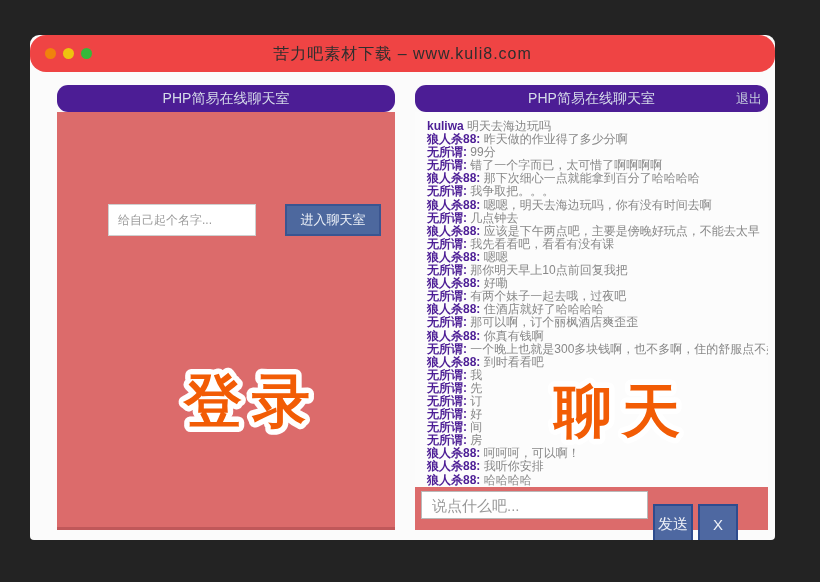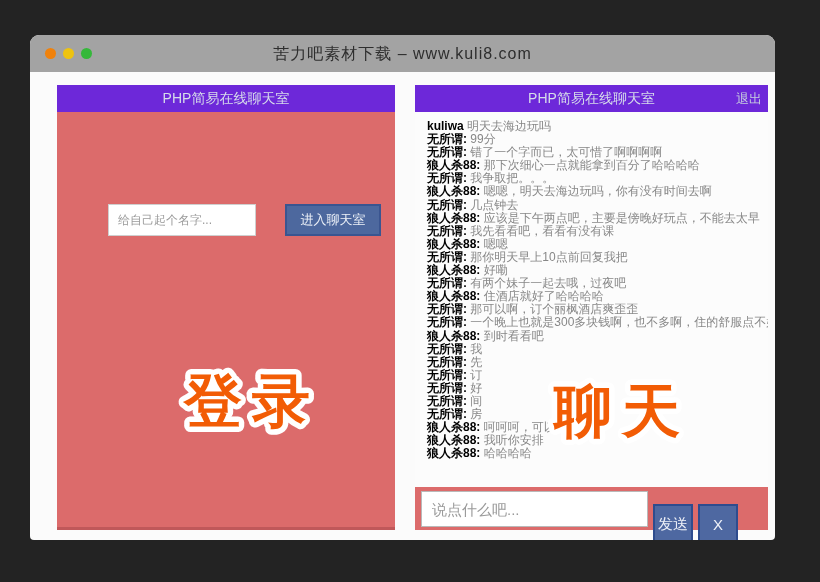--- a/index.html
+++ b/index.html
@@ -11,38 +11,39 @@
     font-family:"Liberation Sans", sans-serif;
   }
   .window {
     position:absolute; left:30px; top:35px;
     width:745px; height:505px;
     background:#fbfbfb;
     border-radius:9px 9px 4px 4px;
     overflow:hidden;
   }
   .titlebar {
-    height:37px; background:#a3a3a3; position:relative;
+    height:37px; background:#ef4444; position:relative;border-radius:16px;
   }
   .dots { position:absolute; left:15px; top:13px; display:flex; gap:7px; }
   .dot { width:11px; height:11px; border-radius:50%; }
   .title-text {
     text-align:center; line-height:37px; font-size:16px;
     color:#2e2e2e; letter-spacing:1px;
   }
   .content { position:relative; height:468px; }
 
   .panel { position:absolute; top:13px; height:445px; }
   .login-panel { left:27px; width:338px; }
   .chat-panel  { left:385px; width:353px; }
 
   .panel-header {
-    height:27px; background:#6d28d9; color:#d6dcea;
+    height:27px; background:#4c1d95; color:#d6dcea;
     font-size:14px; text-align:center; line-height:27px;
     position:relative;
+    border-radius:11px;
   }
   .logout-btn {
     position:absolute; right:6px; top:0; height:17px; line-height:27px;
     font-size:13px; color:#c6cede; cursor:pointer; background:none; border:none;
     font-family:inherit;
   }
 
   .login-body {
     position:relative; height:418px; background:#dc6b6b;
     box-shadow: inset 0 -3px 0 rgba(140,55,60,0.35);
@@ -57,26 +58,26 @@
     position:absolute; left:228px; top:92px; width:96px; height:32px;
     background:#4d689e; border:2px solid #3a5590; color:#edf1f8;
     font-size:13px; cursor:pointer; font-family:Liberation Sans, sans-serif;
   }
 
   .chat-body {
     position:relative; height:375px; background:#fcfcfc;
     padding:8px 12px; overflow:hidden;
   }
   .msg-line { font-size:12px; line-height:13.1px; white-space:nowrap; }
-  .msg-name { font-weight:bold; color:#000000; }
+  .msg-name { font-weight:bold; color:#4c1d95; }
   .msg-text { color:#878787; }
 
   .chat-footer { position:relative; height:43px; background:#dc6b6b; }
   .chat-input {
-    position:absolute; left:6px; top:4px; width:227px; height:36px;
+    position:absolute; left:6px; top:4px; width:227px; height:28px;
     border:1px solid #b9b9b9; background:#fff; padding:0 10px;
     font-size:15px; color:#333; font-family:inherit;
   }
   .chat-input::placeholder { color:#9a9a9a; }
   .footer-btn {
     position:absolute; top:17px; width:40px; height:40px;
     background:#4e68a1; border:2px solid #2e4c8e; color:#eef1f8;
     font-size:15px; cursor:pointer; font-family:inherit;
   }
   .send-btn { left:238px; }
@@ -120,34 +121,36 @@
     </div>
 
     <div class="panel chat-panel">
       <div class="panel-header">
         <span>PHP简易在线聊天室</span>
         <button class="logout-btn">退出</button>
       </div>
 
       <div class="chat-body">
           <div class="msg-line"><span class="msg-name">kuliwa</span><span class="msg-text"> 明天去海边玩吗</span></div>
+          <div class="msg-line"><span class="msg-name">狼人杀88:</span><span class="msg-text"> 昨天做的作业得了多少分啊</span></div>
           <div class="msg-line"><span class="msg-name">无所谓:</span><span class="msg-text"> 99分</span></div>
           <div class="msg-line"><span class="msg-name">无所谓:</span><span class="msg-text"> 错了一个字而已，太可惜了啊啊啊啊</span></div>
           <div class="msg-line"><span class="msg-name">狼人杀88:</span><span class="msg-text"> 那下次细心一点就能拿到百分了哈哈哈哈</span></div>
           <div class="msg-line"><span class="msg-name">无所谓:</span><span class="msg-text"> 我争取把。。。</span></div>
           <div class="msg-line"><span class="msg-name">狼人杀88:</span><span class="msg-text"> 嗯嗯，明天去海边玩吗，你有没有时间去啊</span></div>
           <div class="msg-line"><span class="msg-name">无所谓:</span><span class="msg-text"> 几点钟去</span></div>
           <div class="msg-line"><span class="msg-name">狼人杀88:</span><span class="msg-text"> 应该是下午两点吧，主要是傍晚好玩点，不能去太早</span></div>
           <div class="msg-line"><span class="msg-name">无所谓:</span><span class="msg-text"> 我先看看吧，看看有没有课</span></div>
           <div class="msg-line"><span class="msg-name">狼人杀88:</span><span class="msg-text"> 嗯嗯</span></div>
           <div class="msg-line"><span class="msg-name">无所谓:</span><span class="msg-text"> 那你明天早上10点前回复我把</span></div>
           <div class="msg-line"><span class="msg-name">狼人杀88:</span><span class="msg-text"> 好嘞</span></div>
           <div class="msg-line"><span class="msg-name">无所谓:</span><span class="msg-text"> 有两个妹子一起去哦，过夜吧</span></div>
           <div class="msg-line"><span class="msg-name">狼人杀88:</span><span class="msg-text"> 住酒店就好了哈哈哈哈</span></div>
           <div class="msg-line"><span class="msg-name">无所谓:</span><span class="msg-text"> 那可以啊，订个丽枫酒店爽歪歪</span></div>
+          <div class="msg-line"><span class="msg-name">狼人杀88:</span><span class="msg-text"> 你真有钱啊</span></div>
           <div class="msg-line"><span class="msg-name">无所谓:</span><span class="msg-text"> 一个晚上也就是300多块钱啊，也不多啊，住的舒服点不好吗</span></div>
           <div class="msg-line"><span class="msg-name">狼人杀88:</span><span class="msg-text"> 到时看看吧</span></div>
           <div class="msg-line"><span class="msg-name">无所谓:</span><span class="msg-text"> 我</span></div>
           <div class="msg-line"><span class="msg-name">无所谓:</span><span class="msg-text"> 先</span></div>
           <div class="msg-line"><span class="msg-name">无所谓:</span><span class="msg-text"> 订</span></div>
           <div class="msg-line"><span class="msg-name">无所谓:</span><span class="msg-text"> 好</span></div>
           <div class="msg-line"><span class="msg-name">无所谓:</span><span class="msg-text"> 间</span></div>
           <div class="msg-line"><span class="msg-name">无所谓:</span><span class="msg-text"> 房</span></div>
           <div class="msg-line"><span class="msg-name">狼人杀88:</span><span class="msg-text"> 呵呵呵，可以啊！</span></div>
           <div class="msg-line"><span class="msg-name">狼人杀88:</span><span class="msg-text"> 我听你安排</span></div>

